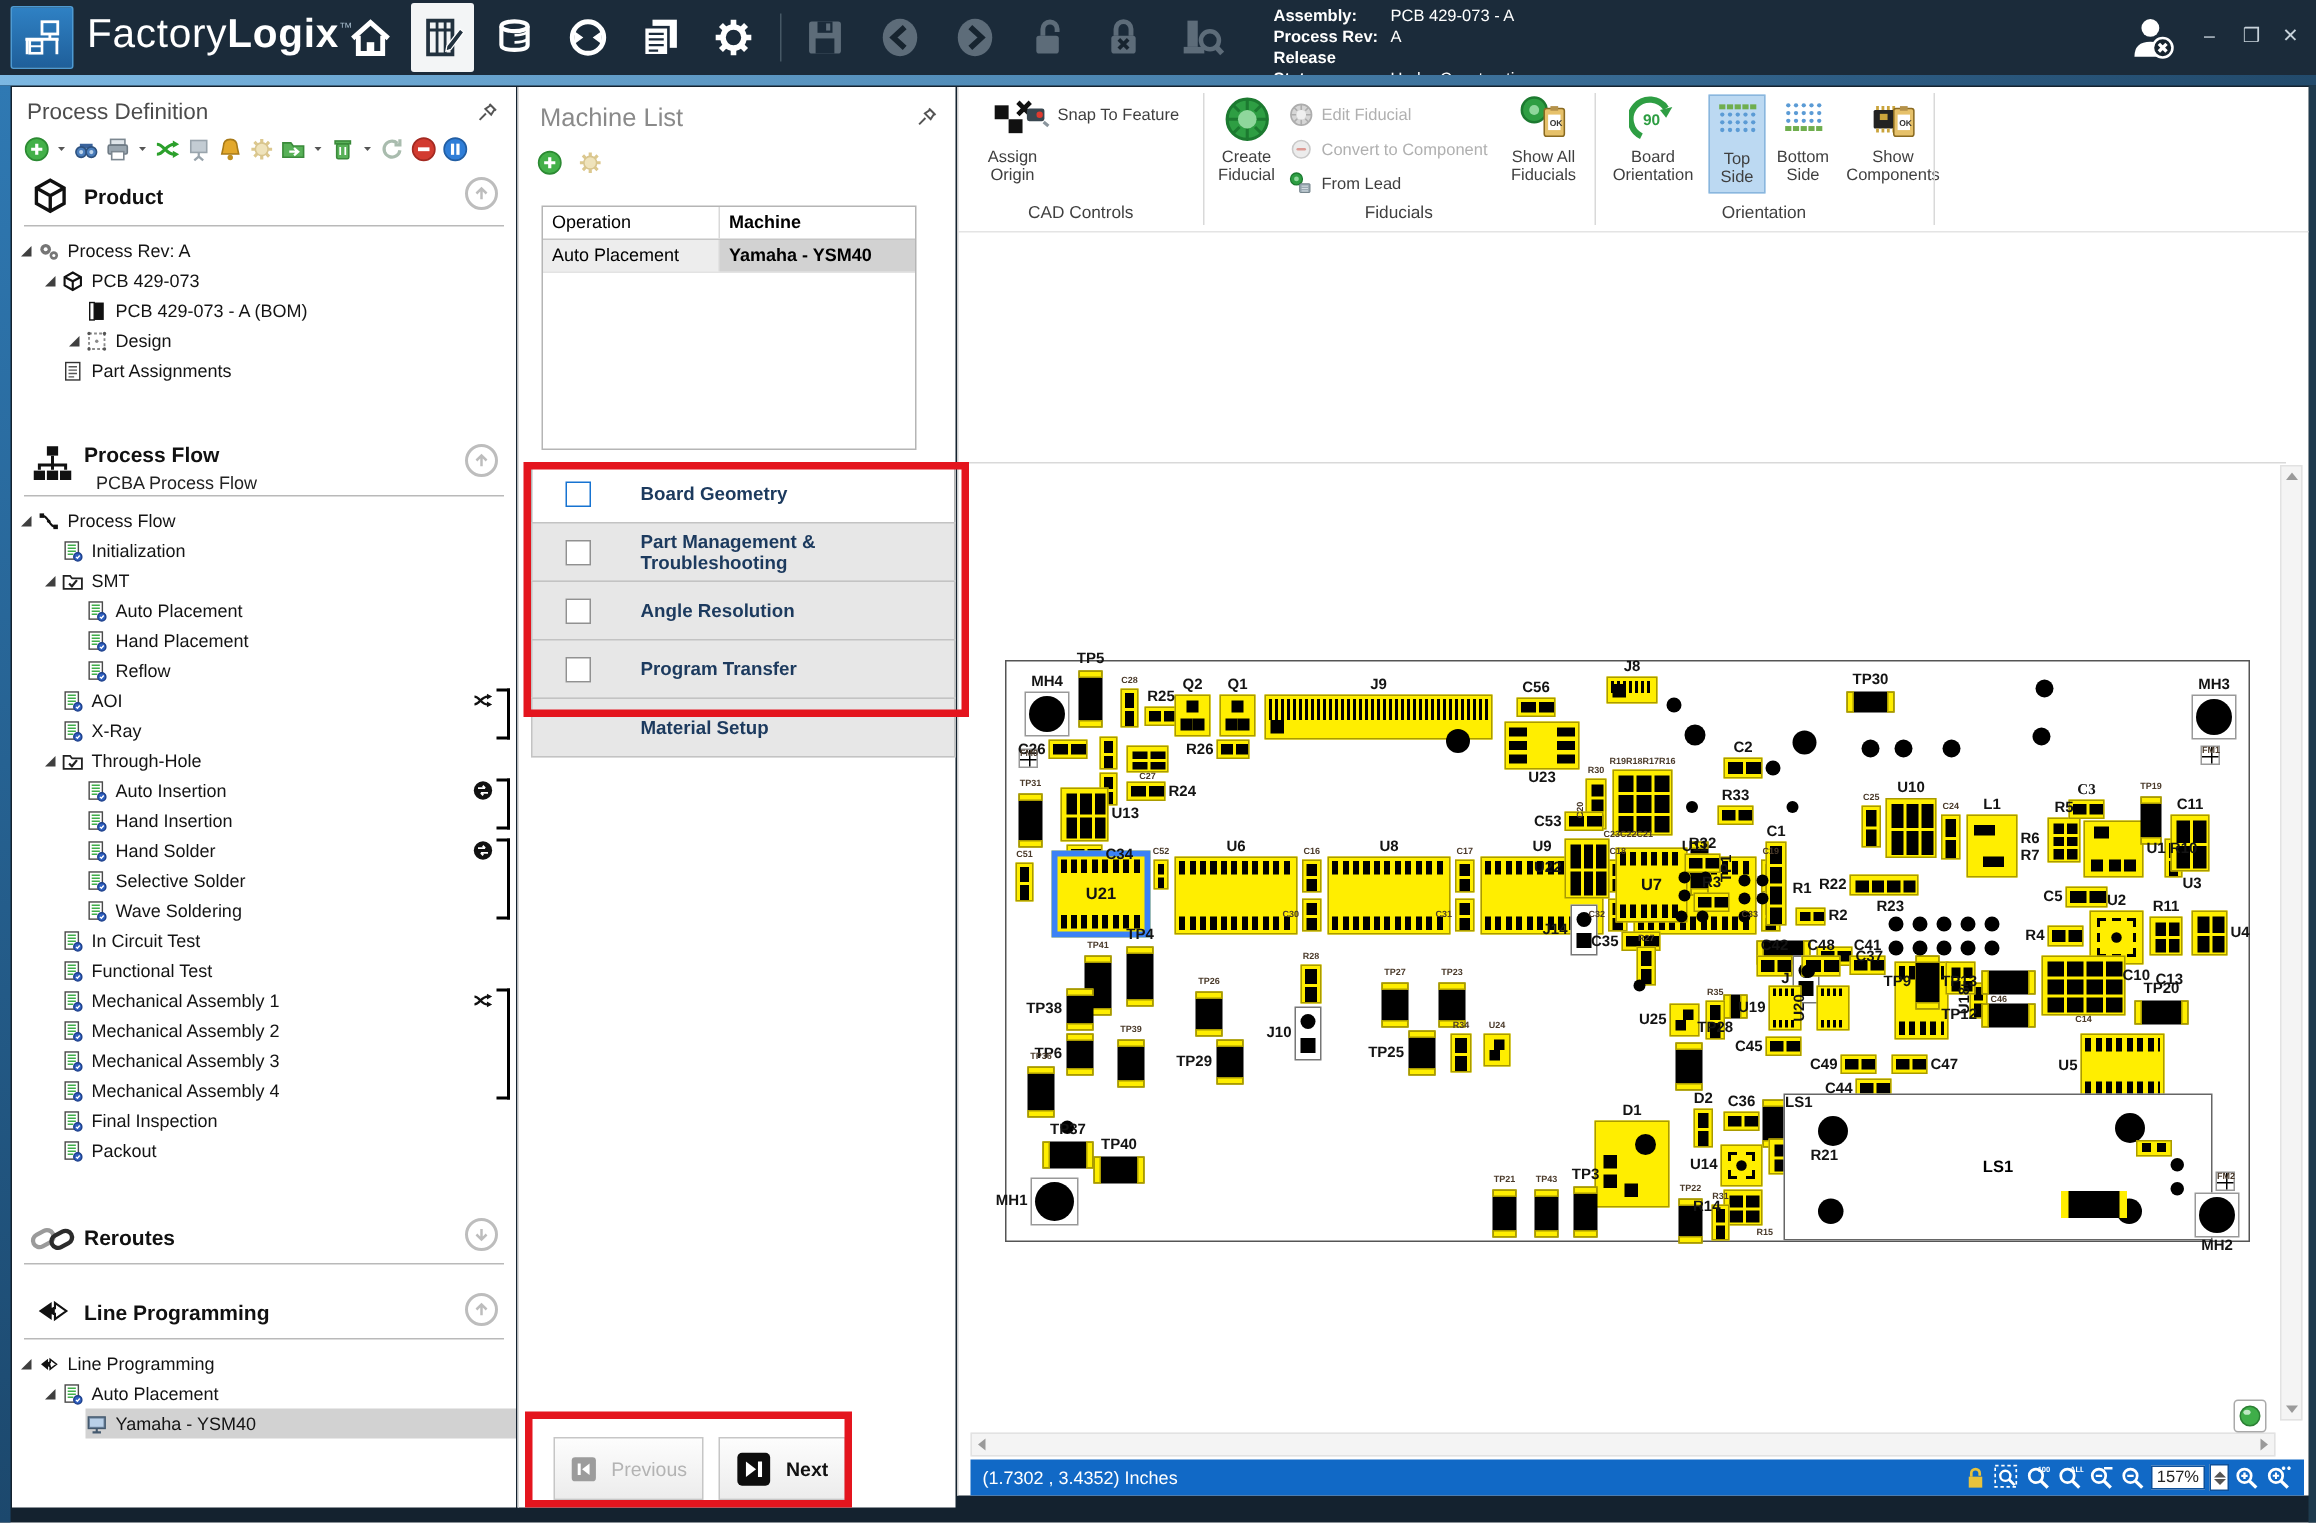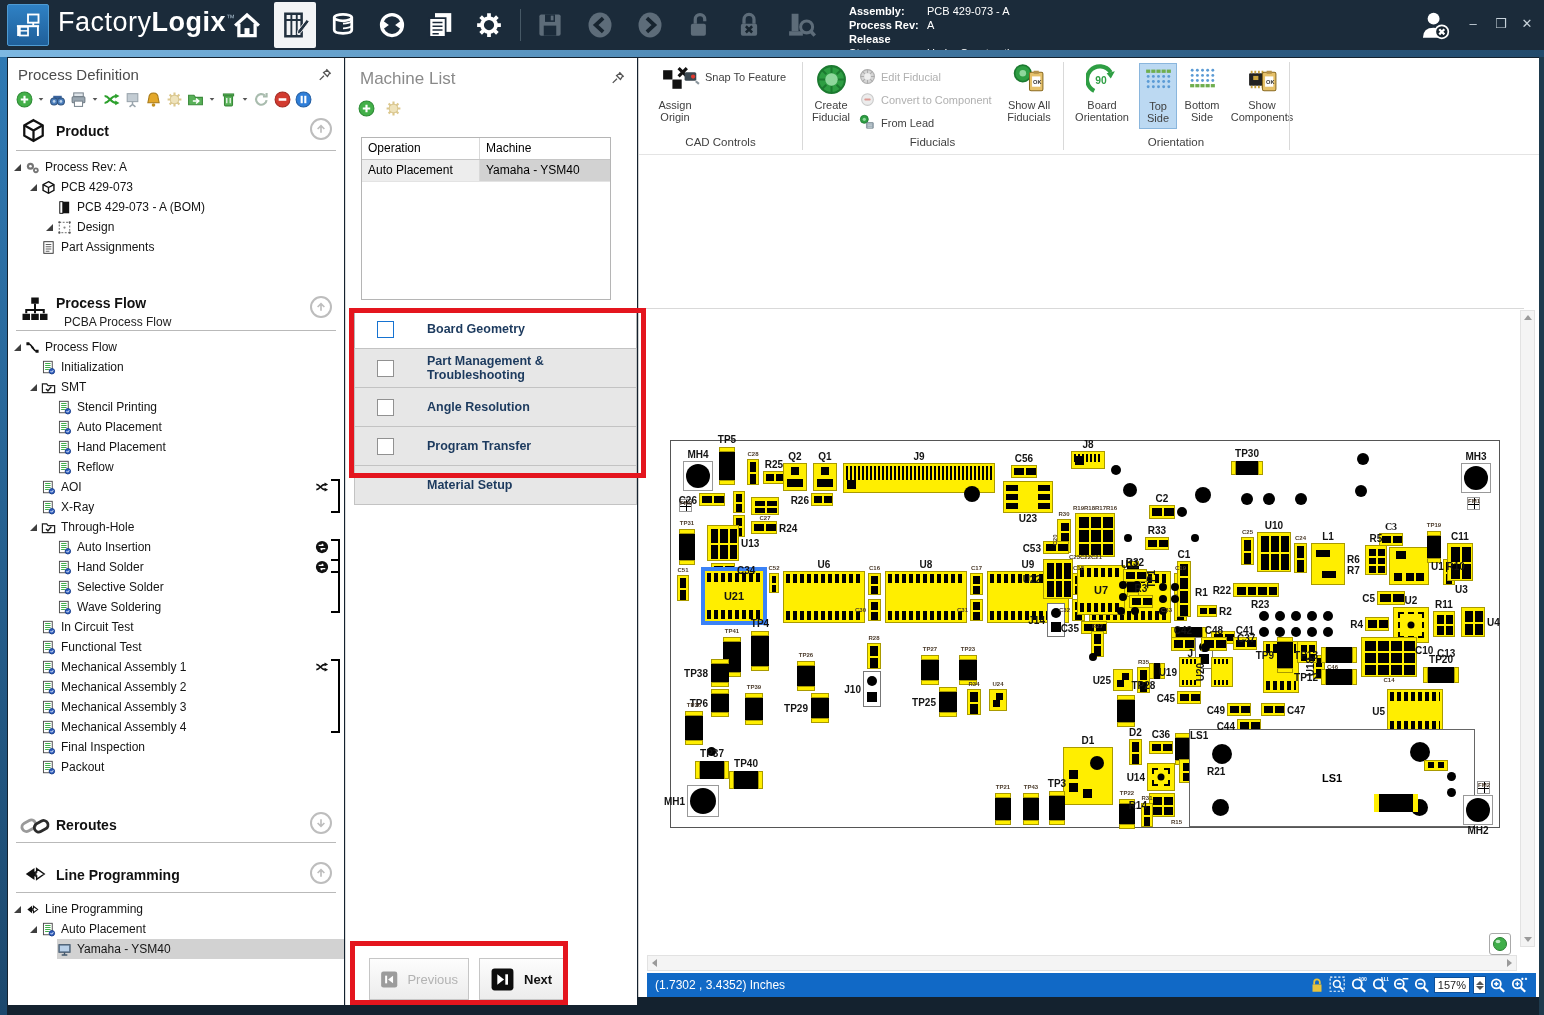--- a/index.html
+++ b/index.html
@@ -63,21 +63,21 @@
   .trow.selected .tsel { background:#d2d2d2; }
   .bracket { position:absolute; right:4px; width:9px; border:2px solid #000; border-left:none; z-index:2; }
   .deco-ic { position:absolute; right:15px; width:14px; height:14px; z-index:2; }
 
   
   .mbox { position:absolute; left:15px; top:79px; width:250px; height:163px; border:1px solid #b5b5b5; font-size:12px; }
   .mrow { display:flex; height:22px; align-items:stretch; border-bottom:1px solid #e3e3e3; }
   .mrow.head { border-bottom:1px solid #c6c6c6; }
   .mcell { padding:3px 6px; }
   .mcell.c0 { width:118px; border-right:1px solid #d9d9d9; }
-  .mcell.c1 { flex:1; }
+  .mcell.c1 { flex:1;font-weight:bold; }
   .mrow.data { background:#ededed; }
   .mrow.data .c1 { background:#d2d2d2; }
   .ml-tools { position:absolute; left:12px; top:42px; display:flex; gap:10px; }
   .ml-tools .ic { width:17px; height:17px; }
 
   
   .steps { position:absolute; left:8px; right:0; top:252px; }
   .step { position:relative; height:40px; border:1px solid #c3c3c3; margin-top:-1px;
     background:#e7e7e7; display:flex; align-items:center; }
   .step.active { background:#fff; border-color:#b5b5b5; }
@@ -443,33 +443,20 @@
       <div class="trow">
       <span style="width:38px;flex:none"></span>
         <span class="texp none"></span>
       <span class="tsel">
           <span class="ic tic"><svg viewBox="0 0 16 16">
               <rect x="2.6" y="1.4" width="9.4" height="12.2" fill="#fff" stroke="#4a4a4a"></rect>
               <path d="M4.4 3.8 h5.8 M4.4 5.9 h5.8 M4.4 8 h5.8 M4.4 10.1 h4" stroke="#3fae49" stroke-width="1.1"></path>
               <circle cx="11.6" cy="12" r="2.9" fill="#2f5fbf" stroke="#1d3f8a"></circle>
               <path d="M10.3 12 l1 1 l1.7 -2" stroke="#fff" stroke-width="1" fill="none"></path>
             </svg></span>
-      <span>Stencil Printing</span>
-        </span>
-      </div>
-      <div class="trow">
-      <span style="width:38px;flex:none"></span>
-        <span class="texp none"></span>
-      <span class="tsel">
-          <span class="ic tic"><svg viewBox="0 0 16 16">
-              <rect x="2.6" y="1.4" width="9.4" height="12.2" fill="#fff" stroke="#4a4a4a"></rect>
-              <path d="M4.4 3.8 h5.8 M4.4 5.9 h5.8 M4.4 8 h5.8 M4.4 10.1 h4" stroke="#3fae49" stroke-width="1.1"></path>
-              <circle cx="11.6" cy="12" r="2.9" fill="#2f5fbf" stroke="#1d3f8a"></circle>
-              <path d="M10.3 12 l1 1 l1.7 -2" stroke="#fff" stroke-width="1" fill="none"></path>
-            </svg></span>
       <span>Auto Placement</span>
         </span>
       </div>
       <div class="trow">
       <span style="width:38px;flex:none"></span>
         <span class="texp none"></span>
       <span class="tsel">
           <span class="ic tic"><svg viewBox="0 0 16 16">
               <rect x="2.6" y="1.4" width="9.4" height="12.2" fill="#fff" stroke="#4a4a4a"></rect>
               <path d="M4.4 3.8 h5.8 M4.4 5.9 h5.8 M4.4 8 h5.8 M4.4 10.1 h4" stroke="#3fae49" stroke-width="1.1"></path>
@@ -544,20 +531,33 @@
               <circle cx="11.6" cy="12" r="2.9" fill="#2f5fbf" stroke="#1d3f8a"></circle>
               <path d="M10.3 12 l1 1 l1.7 -2" stroke="#fff" stroke-width="1" fill="none"></path>
             </svg></span>
       <span>Auto Insertion</span>
         </span>
         <span class="ic deco-ic" style="top:3px"><svg viewBox="0 0 16 16">
             <circle cx="8" cy="8" r="7" fill="#111"></circle>
             <path d="M4.2 6.2 h5.4 M9.6 6.2 l-1.8 -1.8 M11.8 9.8 h-5.4 M6.4 9.8 l1.8 1.8" stroke="#fff" stroke-width="1.5" fill="none"></path>
           </svg></span>
             <span class="bracket" style="top:2px;height:34px"></span>
+      </div>
+      <div class="trow">
+      <span style="width:38px;flex:none"></span>
+        <span class="texp none"></span>
+      <span class="tsel">
+          <span class="ic tic"><svg viewBox="0 0 16 16">
+              <rect x="2.6" y="1.4" width="9.4" height="12.2" fill="#fff" stroke="#4a4a4a"></rect>
+              <path d="M4.4 3.8 h5.8 M4.4 5.9 h5.8 M4.4 8 h5.8 M4.4 10.1 h4" stroke="#3fae49" stroke-width="1.1"></path>
+              <circle cx="11.6" cy="12" r="2.9" fill="#2f5fbf" stroke="#1d3f8a"></circle>
+              <path d="M10.3 12 l1 1 l1.7 -2" stroke="#fff" stroke-width="1" fill="none"></path>
+            </svg></span>
+      <span>Hand Insertion</span>
+        </span>
       </div>
       <div class="trow">
       <span style="width:38px;flex:none"></span>
         <span class="texp none"></span>
       <span class="tsel">
           <span class="ic tic"><svg viewBox="0 0 16 16">
               <rect x="2.6" y="1.4" width="9.4" height="12.2" fill="#fff" stroke="#4a4a4a"></rect>
               <path d="M4.4 3.8 h5.8 M4.4 5.9 h5.8 M4.4 8 h5.8 M4.4 10.1 h4" stroke="#3fae49" stroke-width="1.1"></path>
               <circle cx="11.6" cy="12" r="2.9" fill="#2f5fbf" stroke="#1d3f8a"></circle>
               <path d="M10.3 12 l1 1 l1.7 -2" stroke="#fff" stroke-width="1" fill="none"></path>

